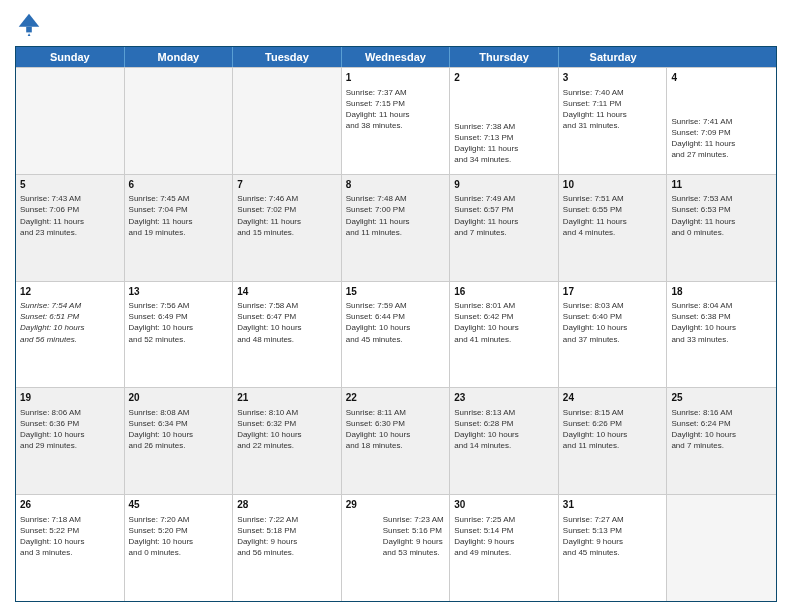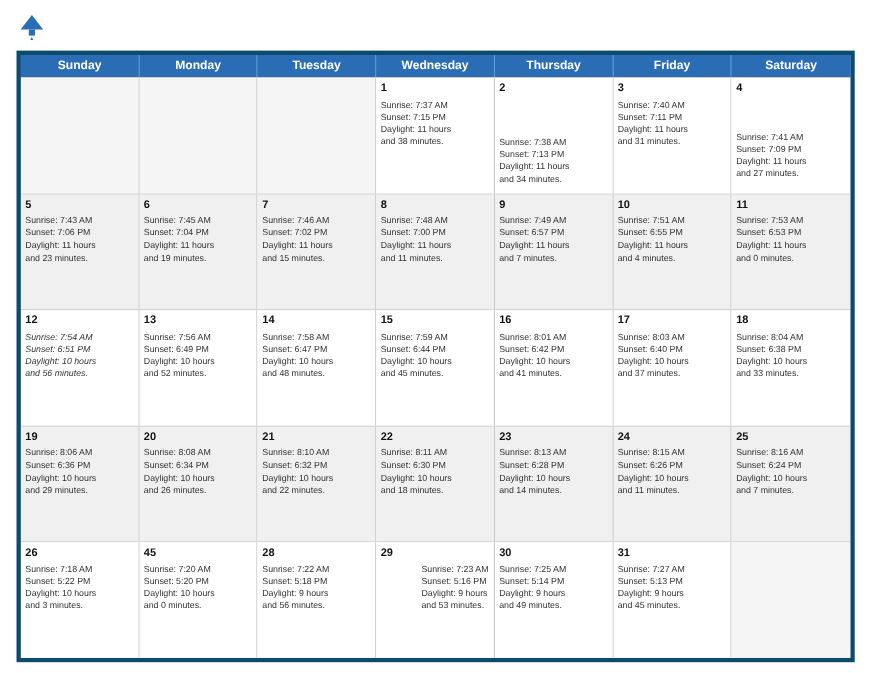--- a/index.html
+++ b/index.html
@@ -48,21 +48,21 @@
       line-height: 1.1;
     }
     .location-title {
       font-size: 13px;
       color: #333;
     }
     .calendar {
       flex: 1;
       display: flex;
       flex-direction: column;
-      border: 4px solid #0c4a6e;
+      border: 1px solid #0c4a6e;
     }
     .cal-header {
       display: grid;
       grid-template-columns: repeat(7, 1fr);
       background: #2a6db5;
     }
     .cal-header-cell {
       color: #fff;
       font-size: 11px;
       font-weight: bold;
@@ -128,21 +128,20 @@
     </div>
   </div>
 
   <div class="calendar">
     <div class="cal-header">
     <div class="cal-header-cell">Sunday</div>
         <div class="cal-header-cell">Monday</div>
         <div class="cal-header-cell">Tuesday</div>
         <div class="cal-header-cell">Wednesday</div>
         <div class="cal-header-cell">Thursday</div>
-        <div class="cal-header-cell">Friday</div>
         <div class="cal-header-cell">Saturday</div>
       </div>
     <div class="cal-body">
     <div class="cal-row">
           <div class="cal-cell empty"></div>
           <div class="cal-cell empty"></div>
           <div class="cal-cell empty"></div>
           <div class="cal-cell">
             <div class="day-num">1</div>
             <div class="cell-info" style="white-space: pre-line;">Sunrise: 7:37 AM

